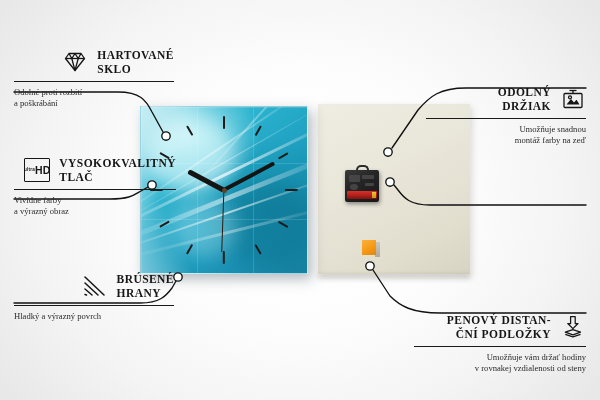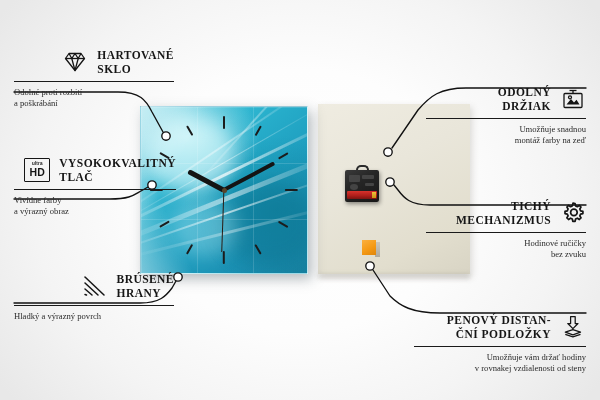--- a/index.html
+++ b/index.html
@@ -173,21 +173,21 @@
   }
   .feature.right .feat-desc { text-align:right; }
 
   .feat-icon { width:26px; height:26px; flex:0 0 26px; display:block; }
   .feat-icon svg { display:block; width:26px; height:26px; }
 
   
   .hd-badge {
     width:26px; height:24px; flex:0 0 26px;
     border:1.6px solid #151515; border-radius:1px;
-    display:flex; flex-direction:column; align-items:center; justify-content:center;
+    display:flex; flex-direction:row; align-items:center; justify-content:center;
     line-height:1;
   }
   .hd-badge .ultra {
     font-family:"Liberation Sans", sans-serif;
     font-size:4.6px; font-weight:bold; letter-spacing:.2px; color:#151515;
   }
   .hd-badge .hd {
     font-family:"Liberation Sans", sans-serif;
     font-size:10.5px; font-weight:bold; letter-spacing:.3px; color:#151515;
     margin-top:.5px;
@@ -363,37 +363,20 @@
           <circle cx="10" cy="11.3" r="1.5"></circle>
         </g>
           </svg>
       </span>
     </div>
     <div class="feat-rule"></div>
     <div class="feat-desc">Umožňuje snadnou
 montáž farby na zeď</div>
   </div>
 
-  <div class="feature right" style="left:426px; top:162px; width:160px;">
-    <div class="feat-head">
-      <span class="feat-title">TICHÝ
-MECHANIZMUS</span>
-      <span class="feat-icon">
-        <svg viewBox="0 0 26 26">
-            <g fill="none" stroke="#151515" stroke-width="1.7" stroke-linejoin="round">
-          <path d="M13 3.2 L15.1 3.6 L15.6 5.9 L17.4 6.7 L19.3 5.4 L21 7.1 L19.8 9 L20.6 10.8 L22.9 11.3 L22.9 13.6 L20.6 14.1 L19.8 15.9 L21 17.8 L19.3 19.5 L17.4 18.2 L15.6 19 L15.1 21.3 L12.8 21.3 L12.3 19 L10.5 18.2 L8.6 19.5 L6.9 17.8 L8.1 15.9 L7.3 14.1 L5 13.6 L5 11.3 L7.3 10.8 L8.1 9 L6.9 7.1 L8.6 5.4 L10.5 6.7 L12.3 5.9 Z"></path>
-          <circle cx="13.9" cy="12.4" r="3.3"></circle>
-        </g>
-          </svg>
-      </span>
-    </div>
-    <div class="feat-rule"></div>
-    <div class="feat-desc">Hodinové ručičky
-bez zvuku</div>
-  </div>
 
   <div class="feature right" style="left:414px; top:276px; width:172px;">
     <div class="feat-head">
       <span class="feat-title">PENOVÝ DISTAN-
 ČNÍ PODLOŽKY</span>
       <span class="feat-icon">
         <svg viewBox="0 0 26 26">
             <g fill="none" stroke="#151515" stroke-width="1.25" stroke-linejoin="round">
           <path d="M10.6 2.5 L15.2 2.5 L15.2 9.5 L18 9.5 L12.9 14.6 L7.8 9.5 L10.6 9.5 Z"></path>
           <path d="M12.9 15.6 L20.5 18.2 L12.9 20.8 L5.3 18.2 Z"></path>

